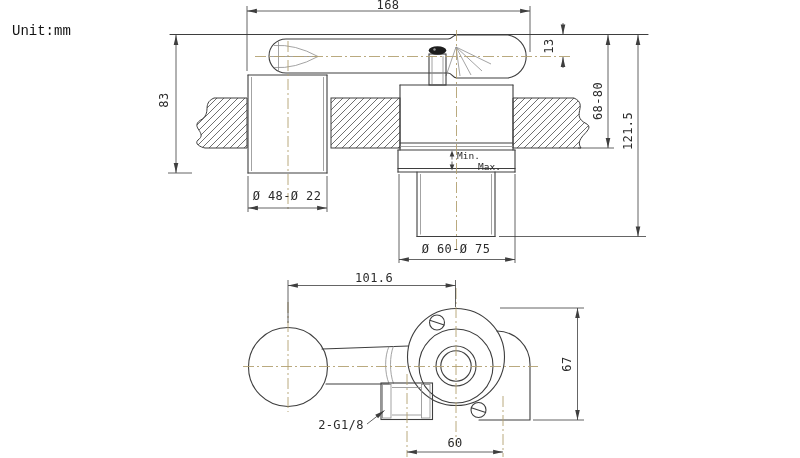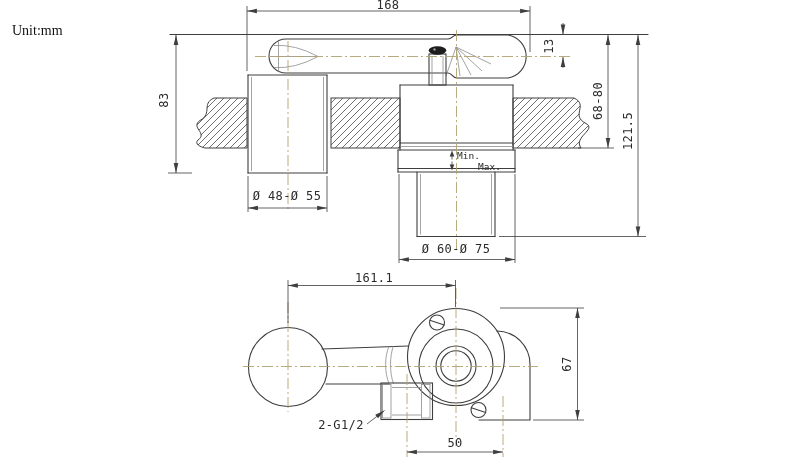--- a/index.html
+++ b/index.html
@@ -15,21 +15,21 @@
   .cl{stroke:var(--centerline);stroke-width:0.9;fill:none;stroke-dasharray:11 3 2 3;}
   .wall{stroke:var(--line);stroke-width:1;fill:url(#wallHatch);}
   .hl{stroke:#606060;stroke-width:0.9;}
   .hlf{stroke:#4a4a4a;stroke-width:0.8;}
   marker path{fill:var(--dim);}
   .arrfill{fill:var(--dim);stroke:none;}
   .dimtxt{position:absolute;font-size:12px;color:var(--text);white-space:nowrap;
           letter-spacing:0.4px;transform:translate(-50%,-50%);}
   .rot{transform:translate(-50%,-50%) rotate(-90deg);}
   .small{font-size:9.5px;transform:translate(0,-50%);letter-spacing:0;}
-  .unit{position:absolute;font-family:Liberation Serif, serif;font-size:14px;color:#111;}
+  .unit{position:absolute;font-family:Liberation Mono, monospace;font-size:14px;color:#111;}
 </style>
 </head>
 <body>
 
 <div id="stage">
 
 <svg width="800" height="458" viewBox="0 0 800 458">
   <defs>
     <marker id="ae" markerUnits="userSpaceOnUse" markerWidth="11" markerHeight="7" refX="10.2" refY="3.5" orient="auto">
       <path d="M0.3,1.2 L10.2,3.5 L0.3,5.8 Z"></path>
@@ -211,23 +211,23 @@
   </g>
 </svg>
 
 <span class="unit" style="left:12px;top:23px">Unit:mm</span>
 
 <span class="dimtxt" style="left:388px;top:5px">168</span>
 <span class="dimtxt rot" style="left:549px;top:46px">13</span>
 <span class="dimtxt rot" style="left:164px;top:100px">83</span>
 <span class="dimtxt rot" style="left:598px;top:101px">68-80</span>
 <span class="dimtxt rot" style="left:628px;top:131px">121.5</span>
-<span class="dimtxt" style="left:287px;top:196px">Ø 48-Ø 55</span>
+<span class="dimtxt" style="left:287px;top:196px">Ø 48-Ø 22</span>
 <span class="dimtxt small" style="left:457px;top:155px">Min.</span>
 <span class="dimtxt small" style="left:478px;top:165.5px">Max.</span>
 <span class="dimtxt" style="left:456px;top:249px">Ø 60-Ø 75</span>
 
-<span class="dimtxt" style="left:374px;top:278px">161.1</span>
+<span class="dimtxt" style="left:374px;top:278px">101.6</span>
 <span class="dimtxt rot" style="left:567px;top:364px">67</span>
-<span class="dimtxt" style="left:341px;top:425px">2-G1/2</span>
-<span class="dimtxt" style="left:455px;top:443px">50</span>
+<span class="dimtxt" style="left:341px;top:425px">2-G1/8</span>
+<span class="dimtxt" style="left:455px;top:443px">60</span>
 
 </div>
 
 </body></html>

